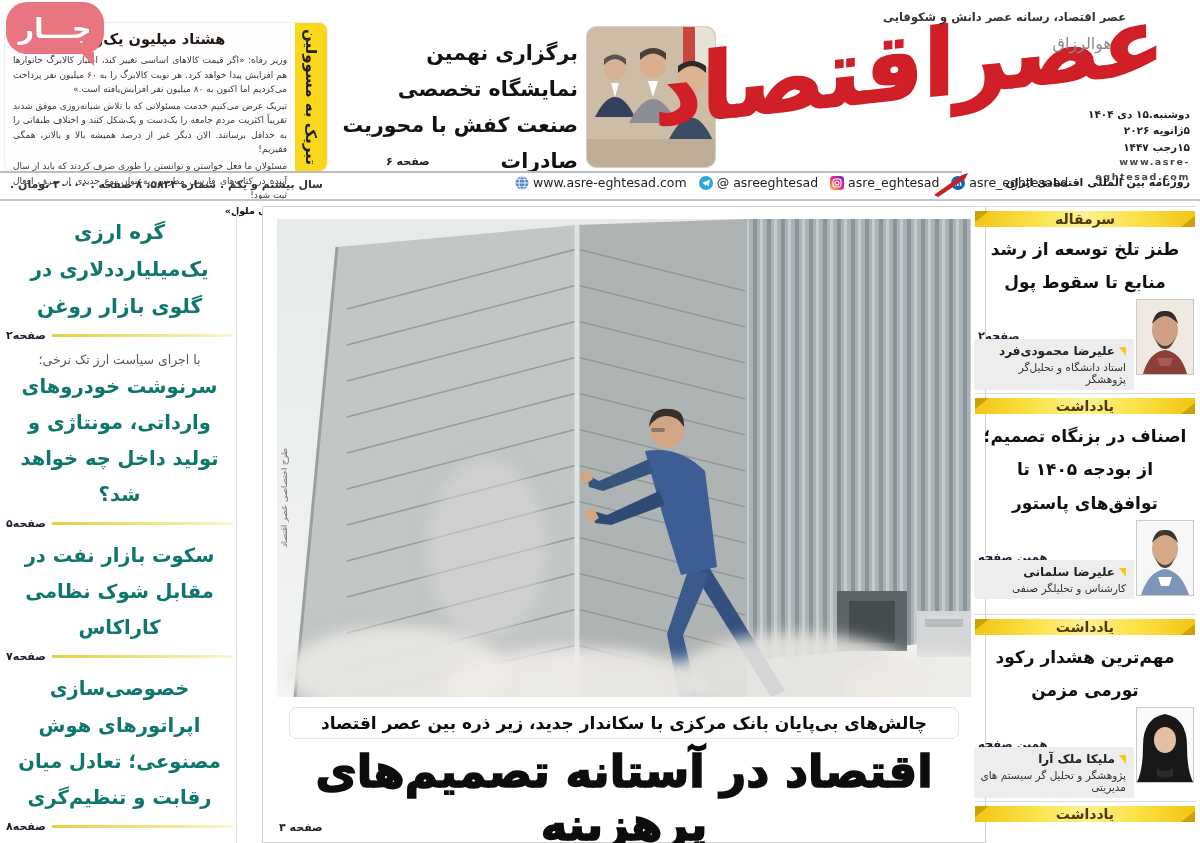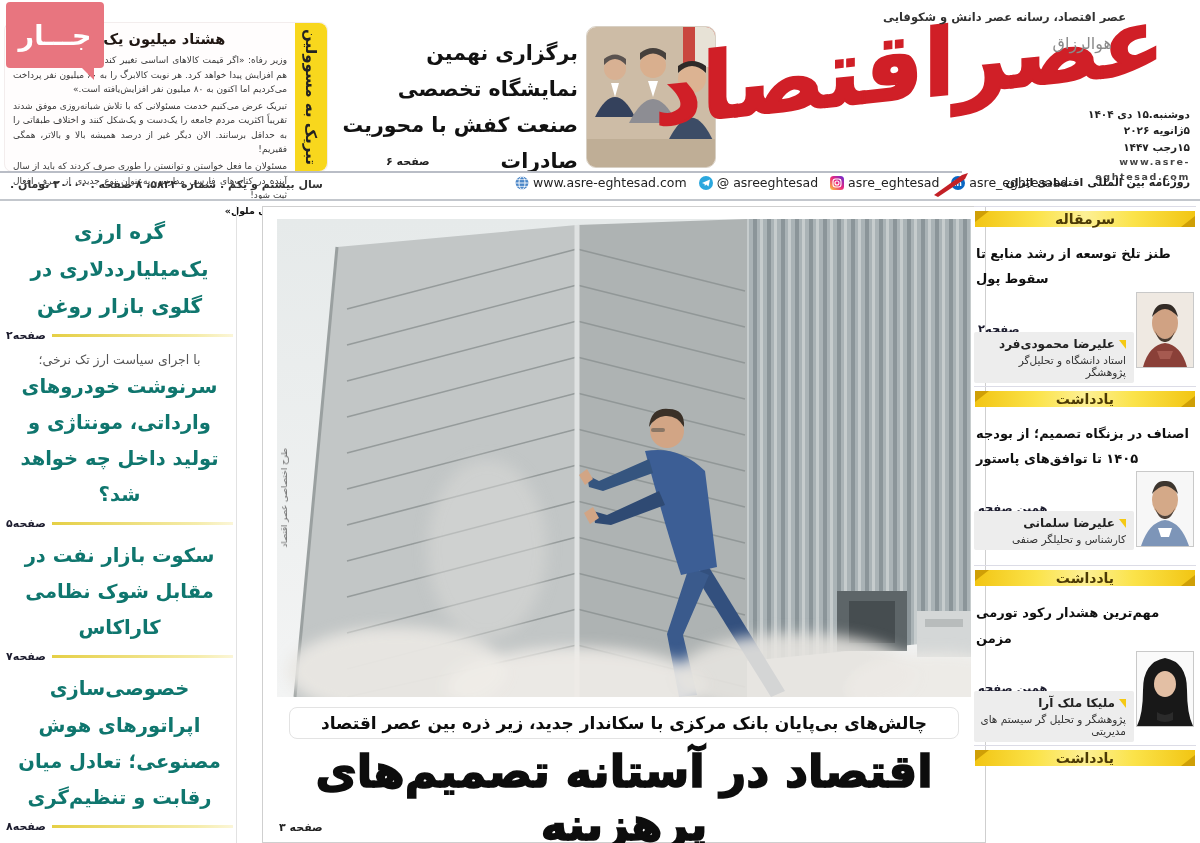--- a/index.html
+++ b/index.html
@@ -1,22 +1,22 @@
 <!DOCTYPE html>
 <html lang="fa"><head>
 <meta charset="utf-8">
 <style>
   html,body{margin:0;padding:0;background:#fff;}
   .page{position:relative;width:1200px;height:843px;background:#ffffff;overflow:hidden;
         font-family:"DejaVu Sans",sans-serif;direction:rtl;color:#1a1a1a;}
   
   .jaar-module{position:absolute;left:4px;top:22px;width:322px;height:148px;
       background:#fffdfd;border:1px solid #f3eded;border-radius:8px;}
-  .jaar-logo{position:absolute;left:6px;top:2px;width:98px;height:66px;background:#e8757f;
-      border-radius:4px;z-index:5;display:flex;align-items:center;justify-content:center;
+  .jaar-logo{position:absolute;left:6px;top:2px;width:98px;height:52px;background:#e8757f;
+      border-radius:21px;z-index:5;display:flex;align-items:center;justify-content:center;
       color:#fff;font-weight:bold;font-size:27px;}
   .jaar-logo::after{content:"";position:absolute;right:10px;bottom:-12px;width:0;height:0;
       border-top:14px solid #e8757f;border-left:14px solid transparent;}
   .jaar-ribbon{position:absolute;right:0;top:0;bottom:0;width:32px;background:#f8d71d;
       border-radius:0 8px 8px 0;display:flex;align-items:center;justify-content:center;}
   .jaar-ribbon span{writing-mode:vertical-rl;font-weight:bold;font-size:15px;color:#222;letter-spacing:1px;}
   .jaar-body{position:absolute;right:40px;left:8px;top:6px;}
   .jaar-title{text-align:center;font-weight:bold;font-size:14.5px;color:#201713;margin:2px 0 6px;}
   .jaar-body p{margin:0 0 2px;font-size:9px;line-height:1.62;text-align:justify;color:#3a3a3a;}
   .jaar-sig{font-weight:bold;font-size:9.5px;color:#111;margin-top:2px;}
@@ -68,22 +68,22 @@
   .col-right{position:absolute;left:974px;top:206px;width:222px;}
   .sb-section{position:relative;margin-bottom:6px;}
   .sb-rule{border-top:1px solid #dcdce6;margin:0 0 4px;}
   .tag-banner{position:relative;height:16px;margin:0 1px;
       background:linear-gradient(90deg,#f2c513,#fbe34a 28%,#fdf095 50%,#fbe34a 72%,#f2c513);
       display:flex;align-items:center;justify-content:center;font-size:14px;font-weight:bold;color:#4c3a05;}
   .tag-banner::before{content:"";position:absolute;left:0;top:0;width:0;height:0;
       border-top:11px solid #cf9f06;border-right:14px solid transparent;}
   .tag-banner::after{content:"";position:absolute;right:0;bottom:0;width:0;height:0;
       border-bottom:11px solid #cf9f06;border-left:14px solid transparent;}
-  .sb-headline{text-align:left;font-weight:bold;font-size:13px;line-height:1.95;color:#101010;
-      padding:14px 2px 2px;}
+  .sb-headline{text-align:center;font-weight:bold;font-size:17px;line-height:1.95;color:#101010;
+      padding:6px 2px 2px;}
   .sb-meta{position:relative;height:84px;margin-top:2px;}
   .sb-photo{position:absolute;right:2px;top:-4px;width:56px;height:74px;border:1px solid #c9c9c9;overflow:hidden;background:#fff;}
   .sb-page{position:absolute;left:4px;top:26px;font-size:11.5px;font-weight:bold;color:#1c1c2e;}
   .sb-namebox{position:absolute;right:62px;left:0;top:36px;background:#ededed;padding:5px 8px 5px 4px;
       text-align:right;border-radius:2px;}
   .sb-name{font-size:12px;font-weight:bold;color:#222;}
   .sb-name::before{content:"";display:inline-block;width:0;height:0;margin-left:4px;
       border-top:9px solid #f5c913;border-left:7px solid transparent;vertical-align:middle;}
   .sb-role{font-size:10.5px;color:#333;margin-top:3px;}
   .clearfix::after{content:"";display:block;clear:both;}

